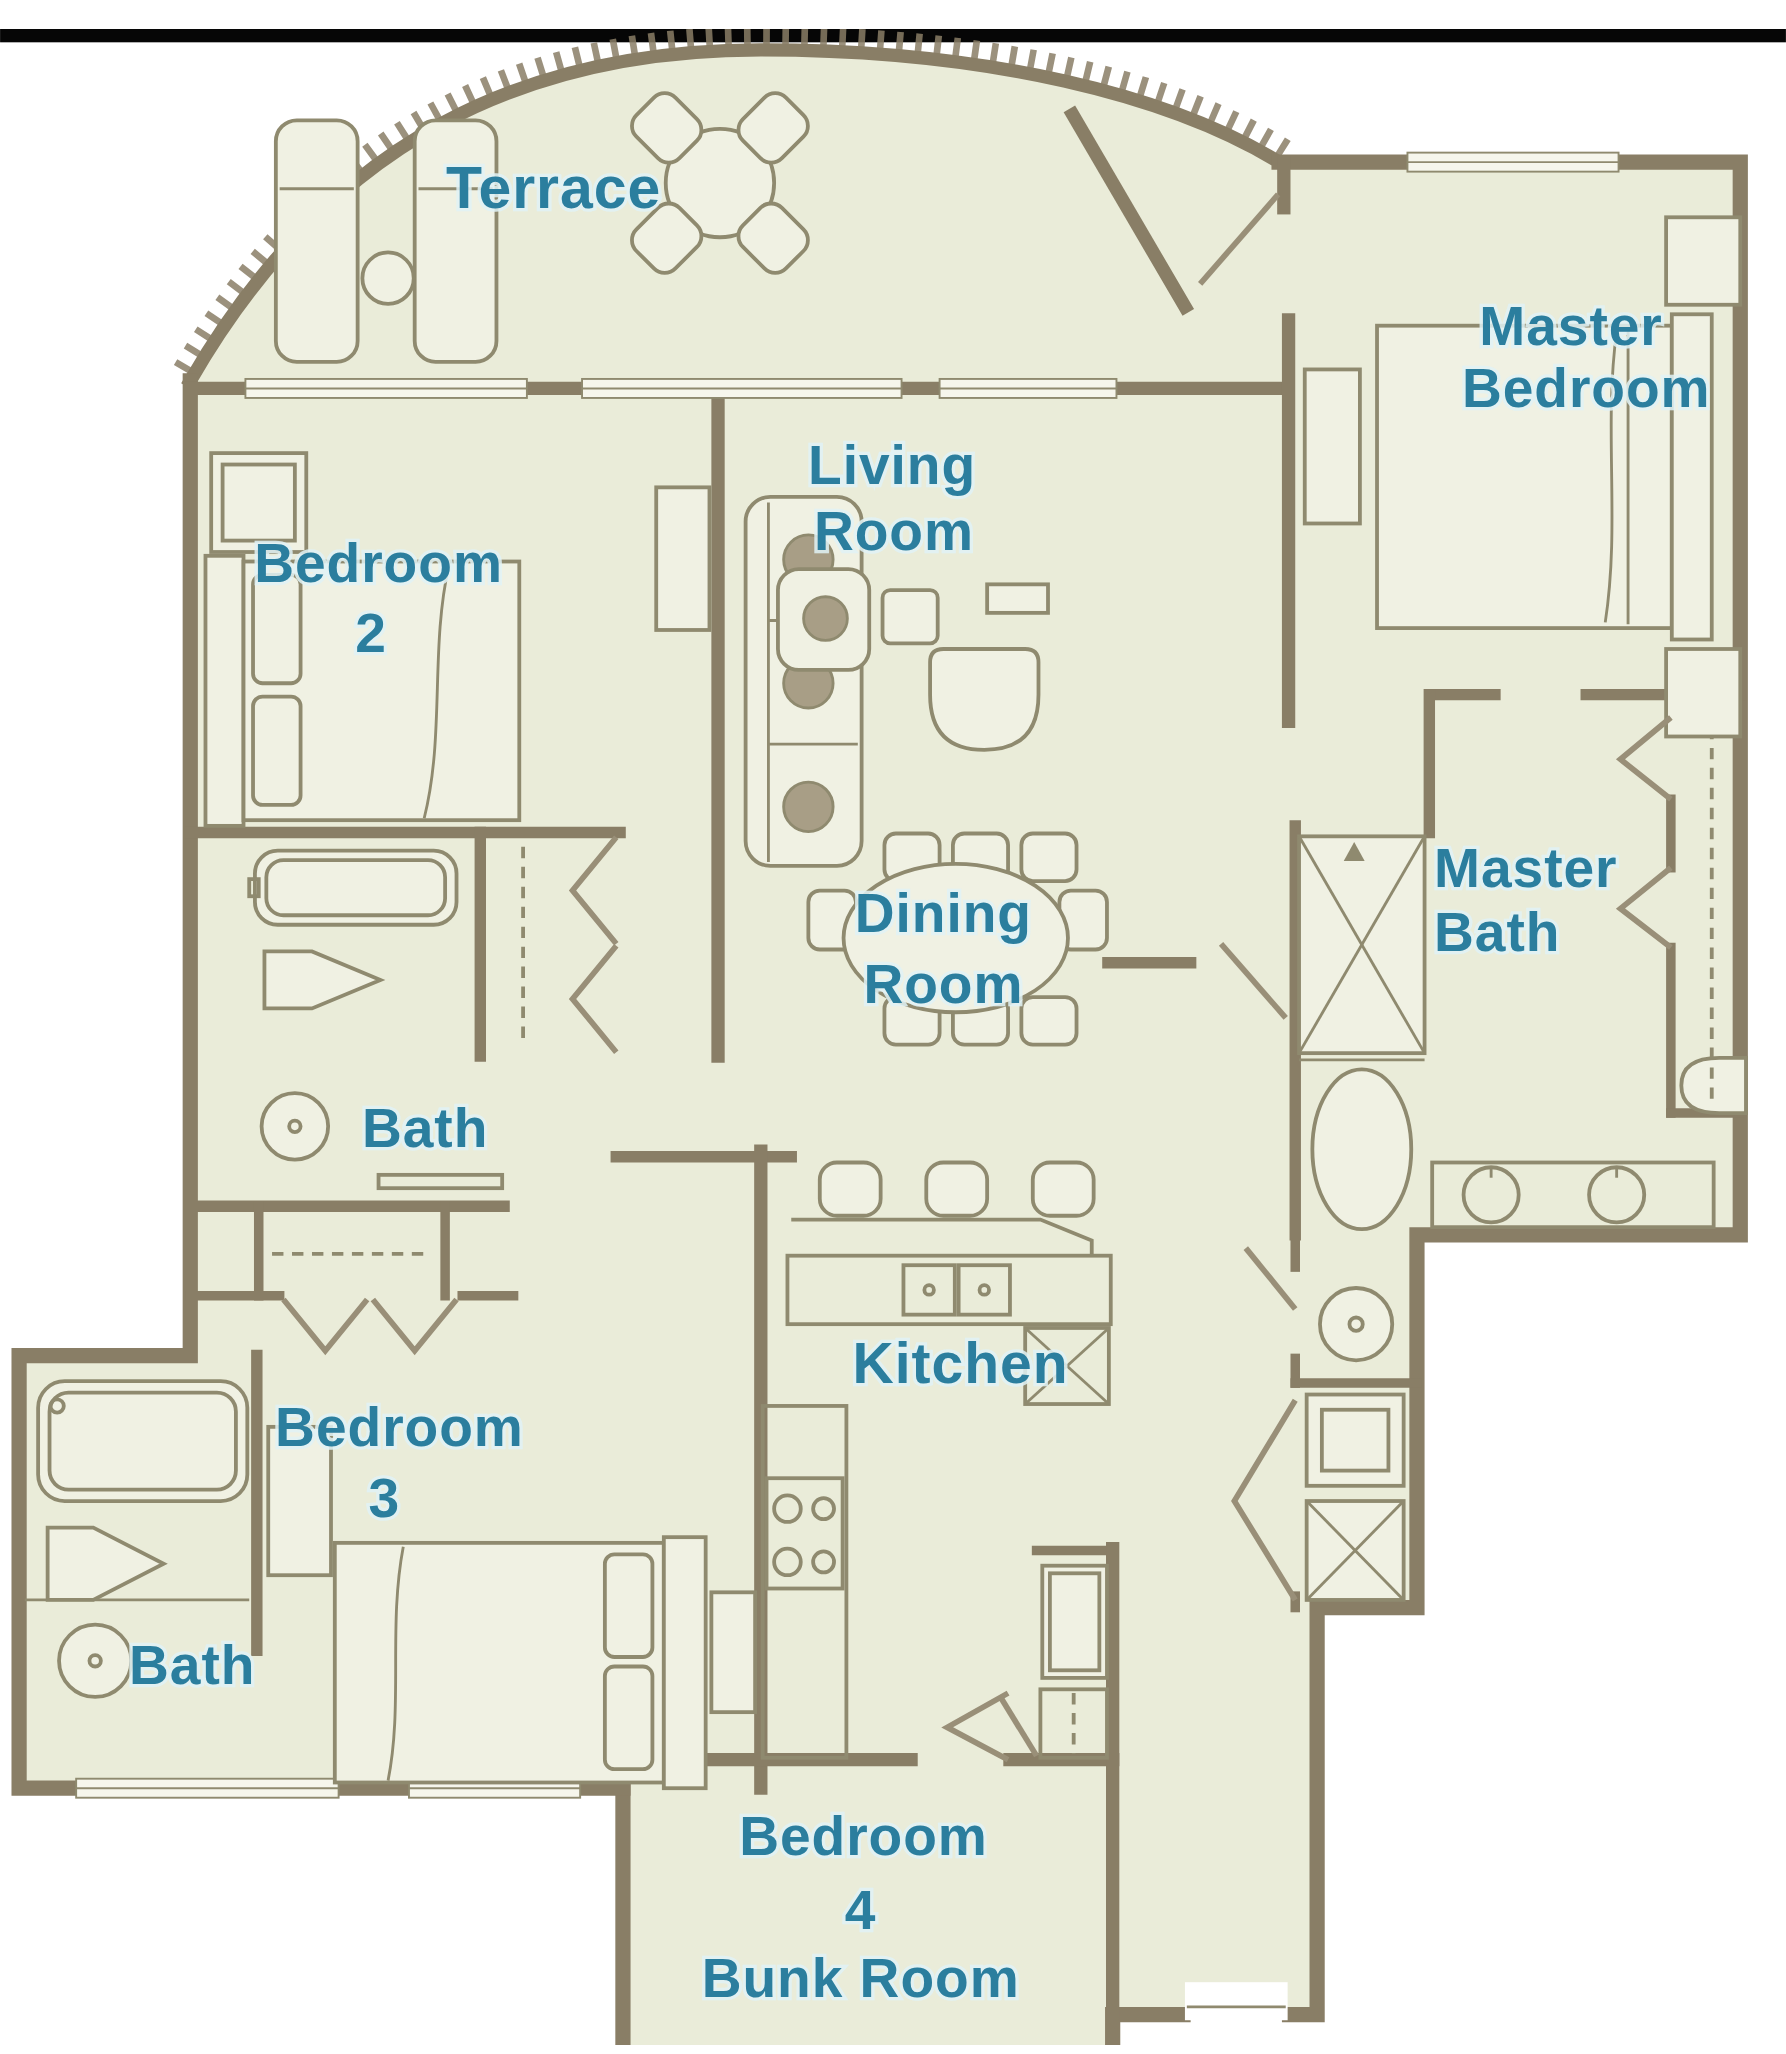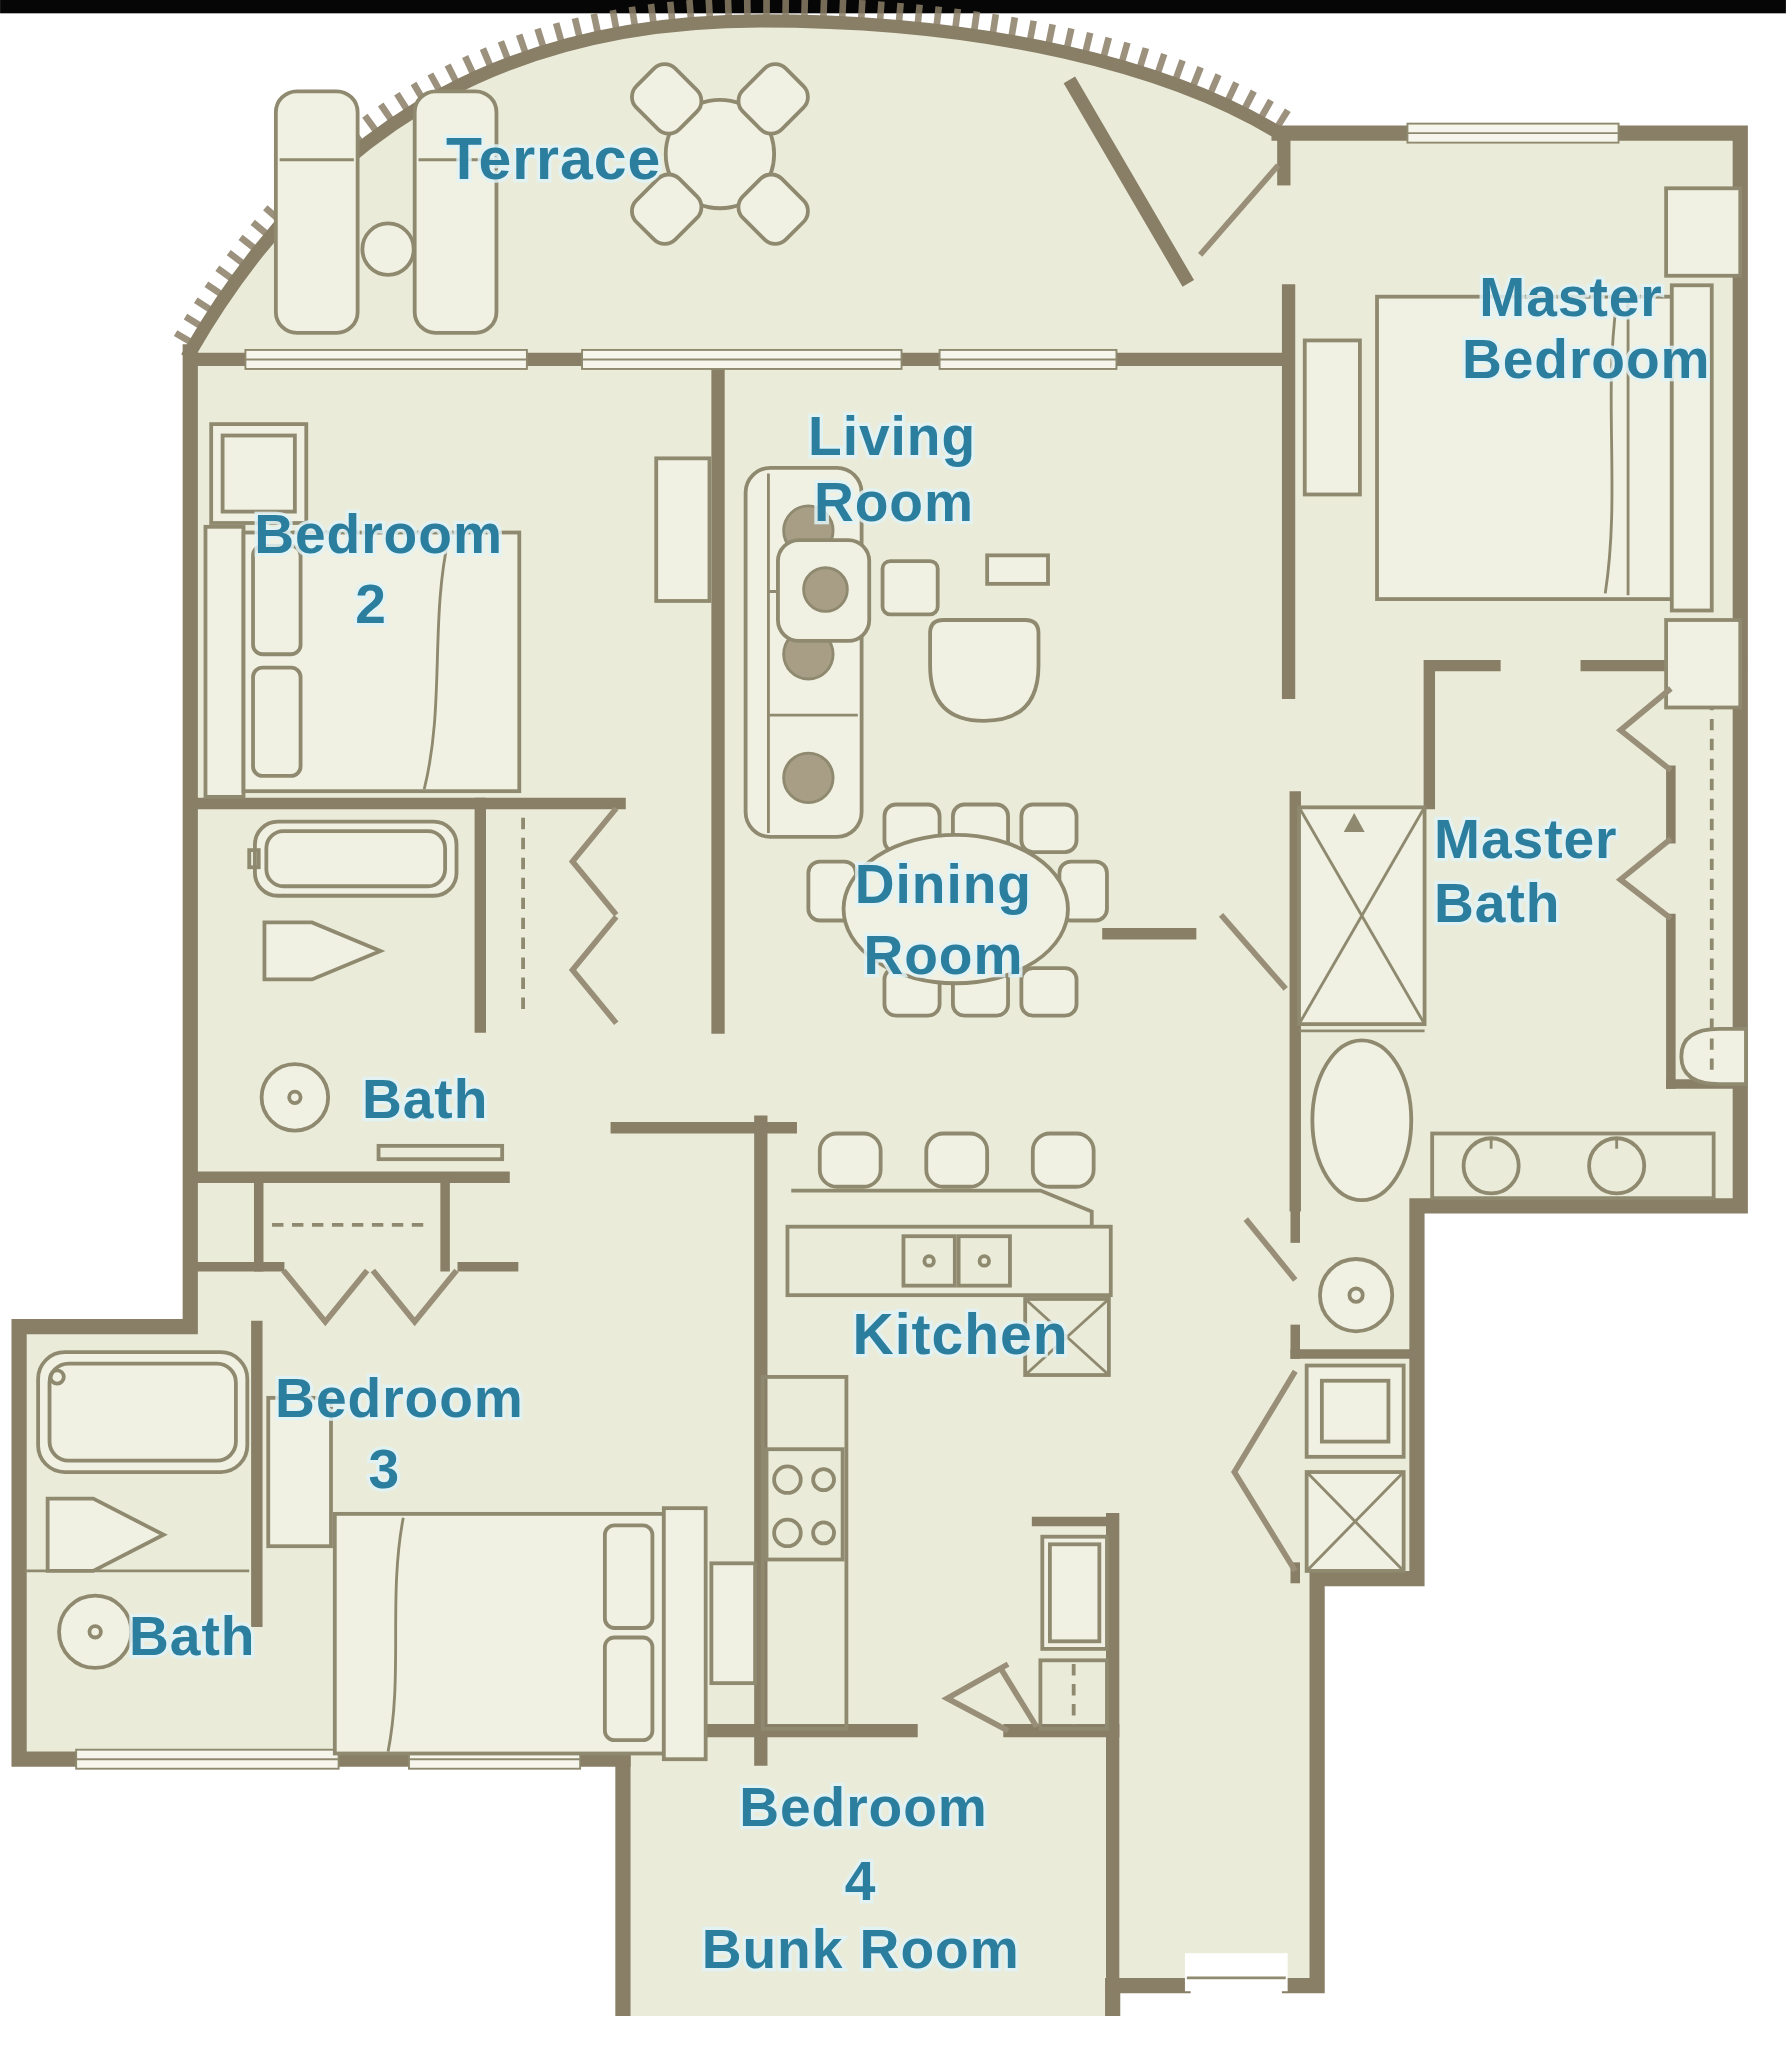--- a/index.html
+++ b/index.html
@@ -1,21 +1,21 @@
 <!DOCTYPE html>
 <html style="--wall: #897e66; --furniture: #8f8a6f; --label: #2b7e9e; --floor: #eaecd9; --floor_light: #f0f1e3; --pillow: #a89e86; --window: #f6f6ec; --bg: #ffffff; --bar: #060606;font-size:15px"><head>
 <meta charset="utf-8">
 <style>
   :root{
     --wall:#897e66; --furniture:#8f8a6f; --label:#2b7e9e;
     --floor:#eaecd9; --floor_light:#f0f1e3; --pillow:#a89e86;
     --window:#f6f6ec; --bg:#ffffff; --bar:#060606;
   }
   html,body{margin:0;padding:0;background:var(--bg);}
-  .stage{width:1786px;height:2016px;position:relative;background:var(--bg);}
+  .stage{width:1786px;height:2016px;position:relative;background:var(--bg);margin-top:29px;}
   svg{display:block;filter:blur(0.3px);}
   .wall{stroke:var(--wall);fill:none;stroke-linecap:square;}
   .hatch{stroke:var(--wall);fill:none;stroke-width:26;stroke-dasharray:7 13;opacity:.85;}
   .furn{stroke:var(--furniture);stroke-width:4;fill:var(--floor_light);}
   .furn-n{stroke:var(--furniture);stroke-width:4;fill:none;}
   .thin{stroke:var(--furniture);stroke-width:3;fill:none;}
   .door{stroke:#998f78;stroke-width:6;fill:none;stroke-linejoin:miter;}
   .rod{stroke:var(--furniture);stroke-width:4;fill:none;stroke-dasharray:12 9;}
   .win{fill:var(--window);stroke:var(--furniture);stroke-width:2;}
   .winline{stroke:var(--furniture);stroke-width:2;}

